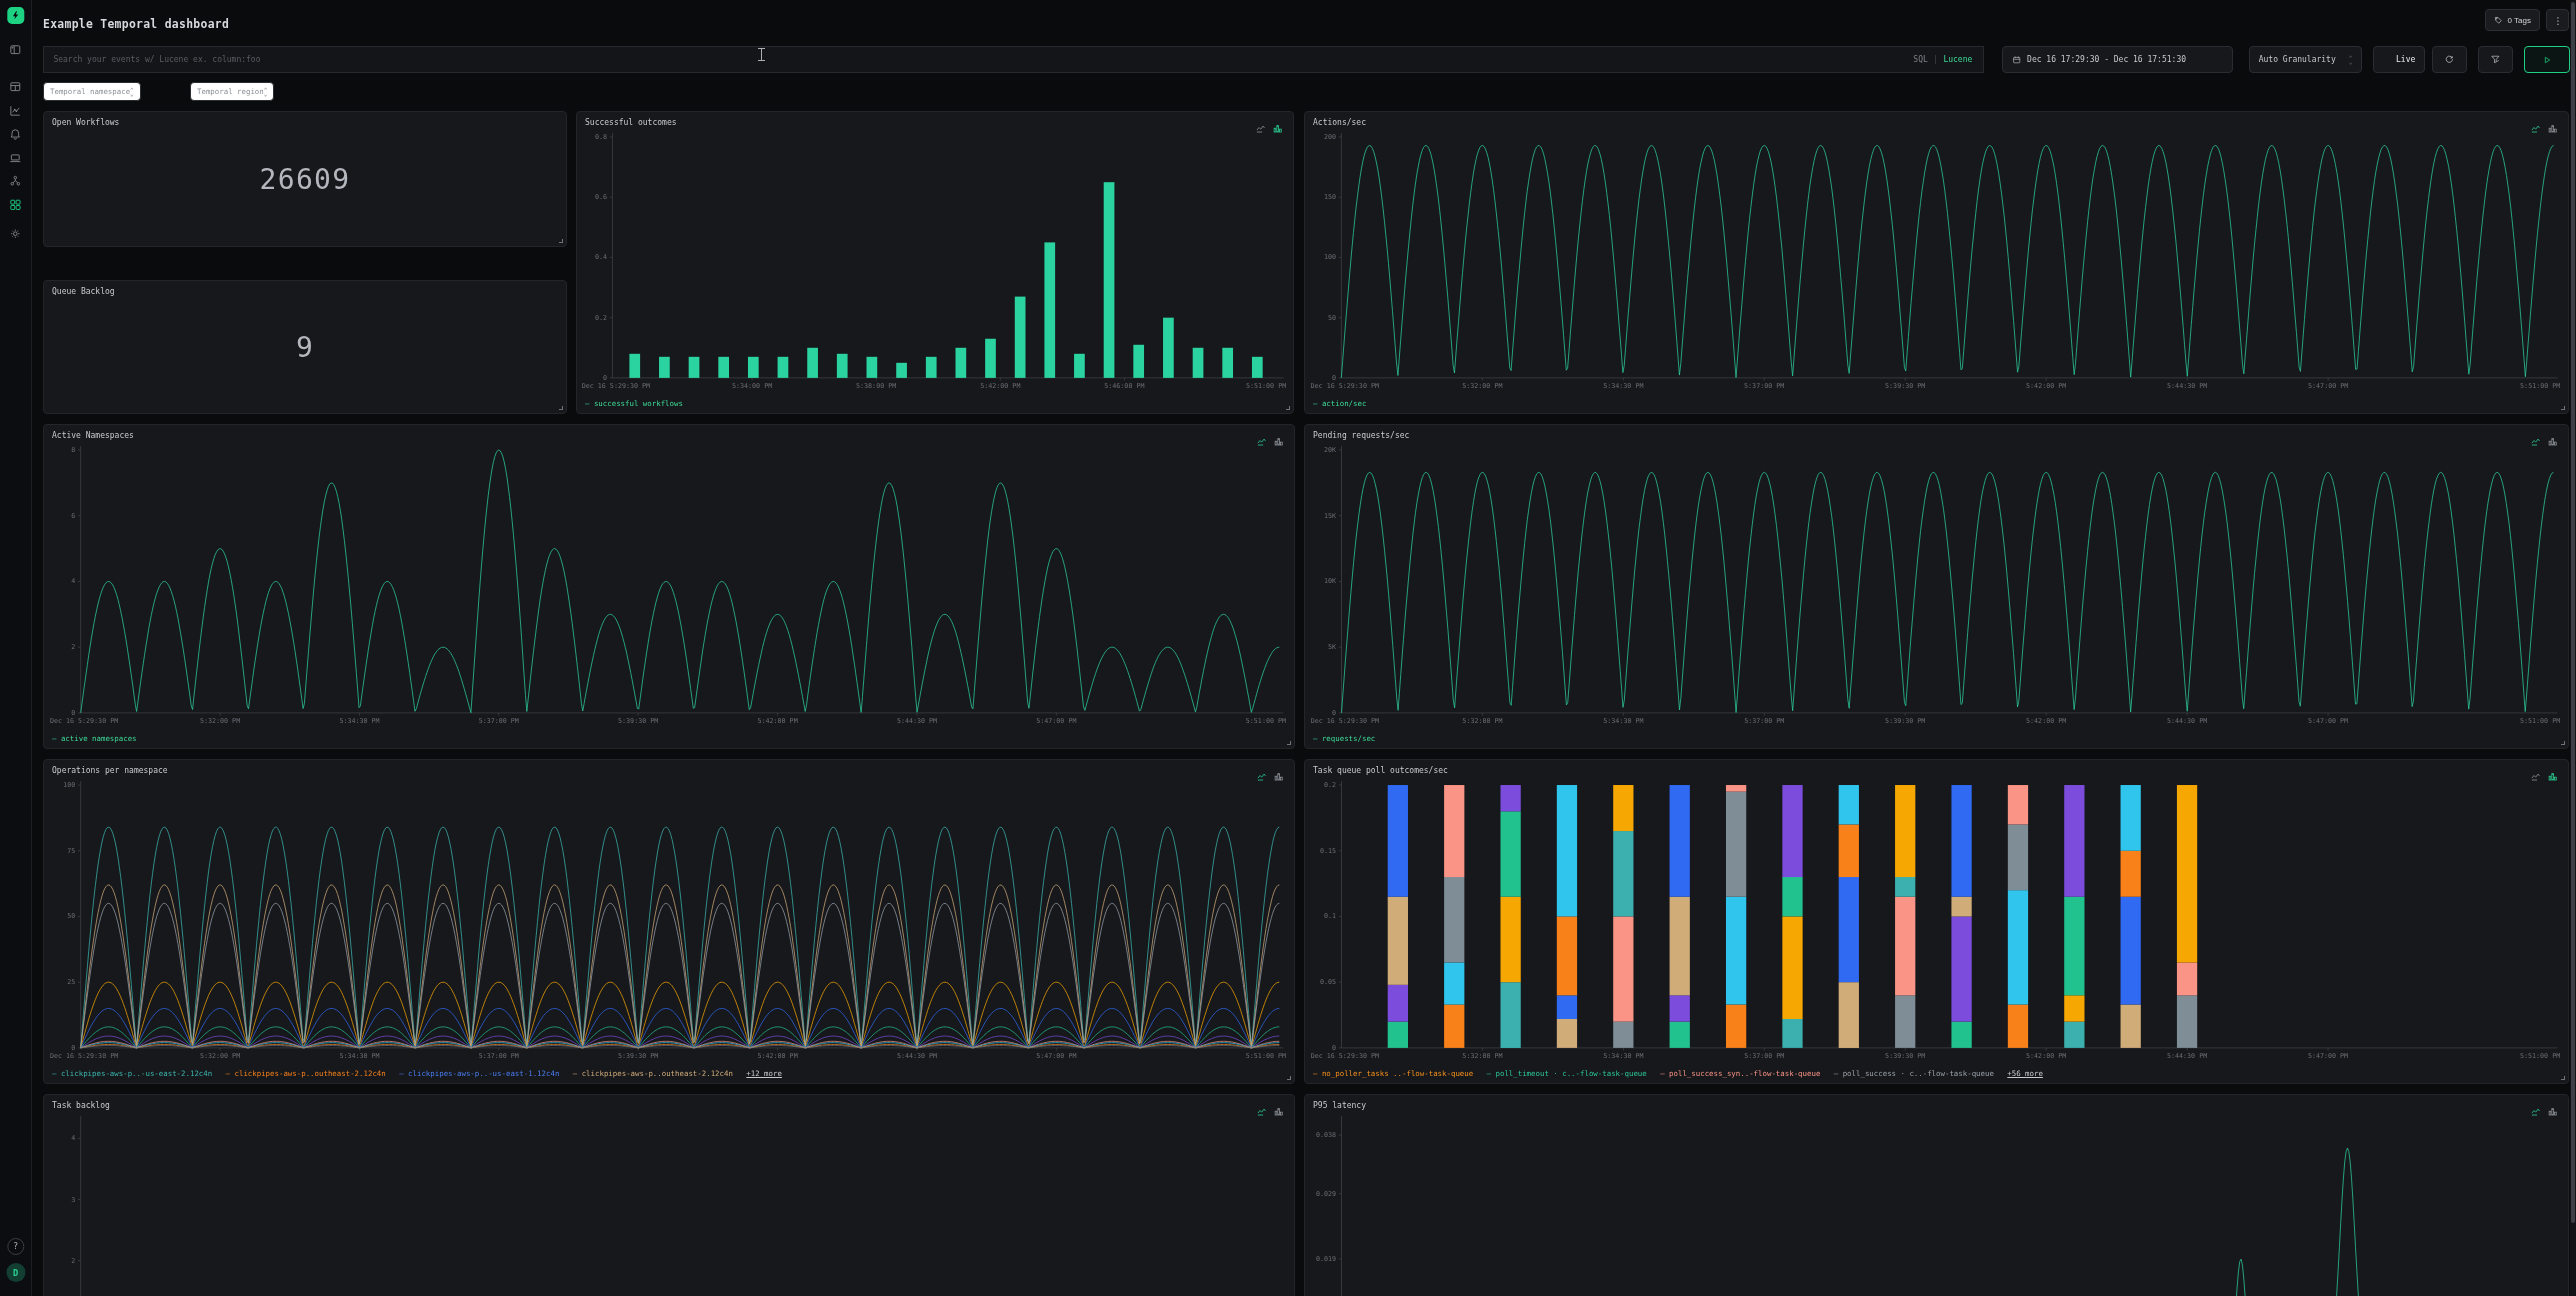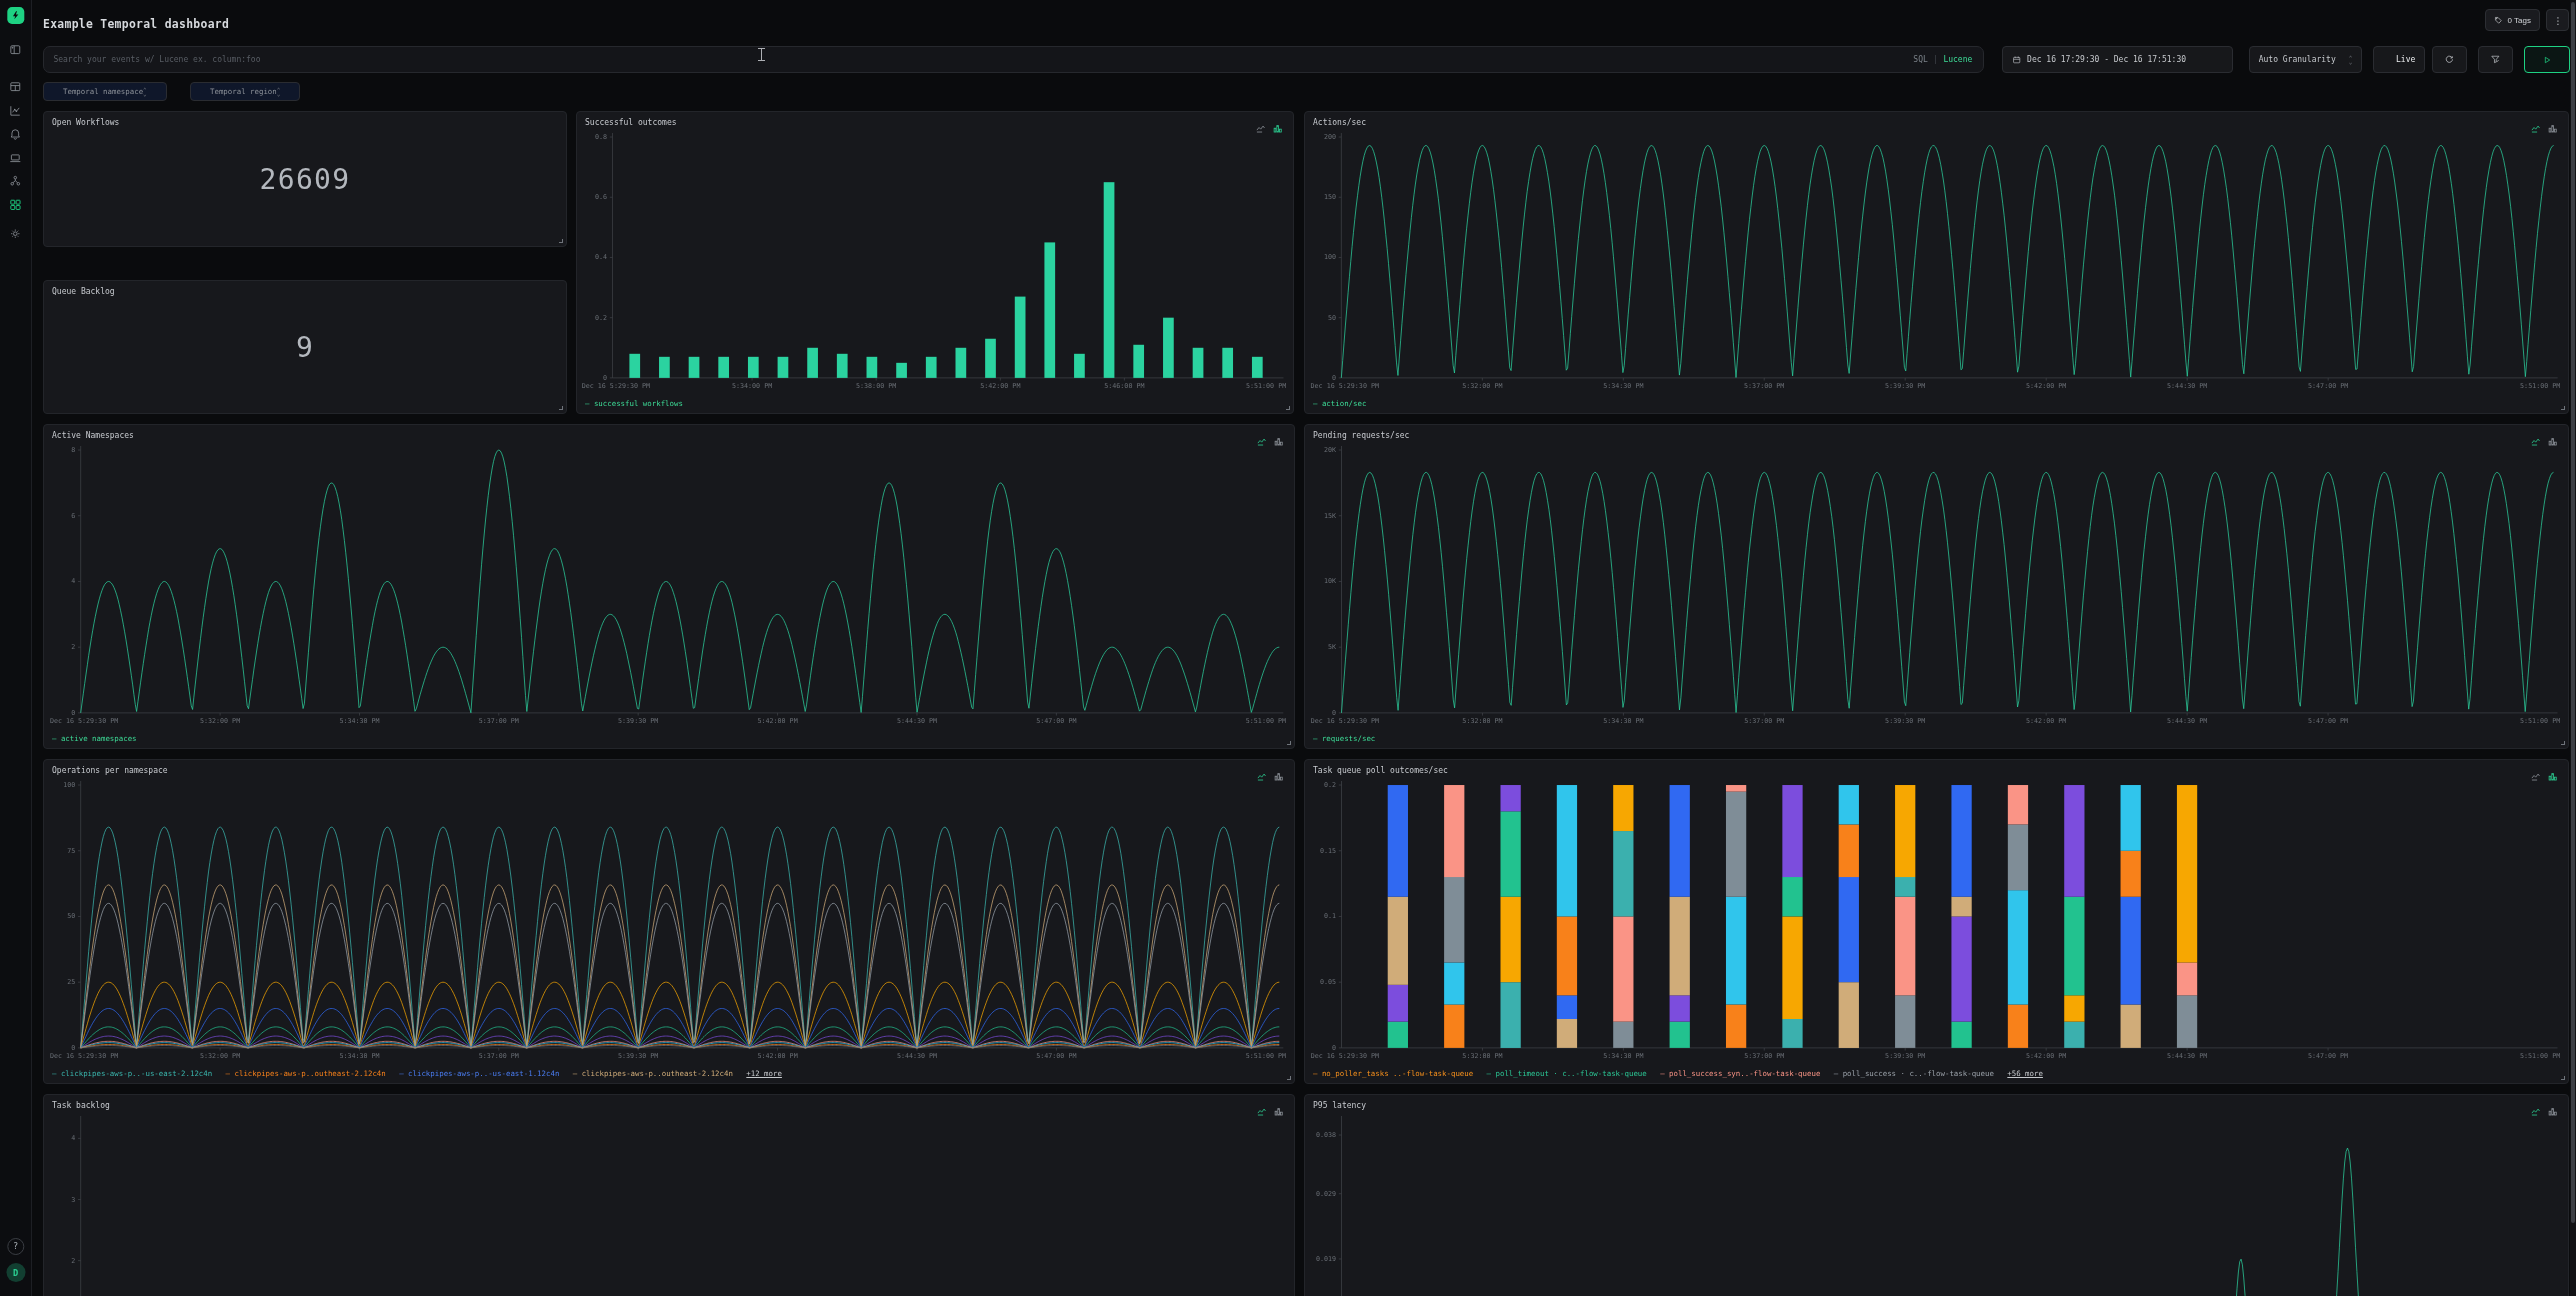--- a/index.html
+++ b/index.html
@@ -27,43 +27,43 @@
   #page-title { position:absolute; left:43px; top:17.4px; font-size:11.4px; color:#d6d9dd; letter-spacing:0.3px; }
   #tags-btn { position:absolute; right:36px; top:9.4px; height:21.5px; padding:0 8px; display:flex; gap:4.7px;
               align-items:center; background:#1a1b1f; border:0.7px solid #2c2e33; border-radius:4px;
               color:#d2d5d9; font-size:8px; cursor:pointer; }
   #kebab-btn { position:absolute; right:6.7px; top:9.4px; width:23px; height:21.5px; background:#1a1b1f;
                border:0.7px solid #2c2e33; border-radius:4px; color:#c3c6cb; font-size:9.4px;
                display:flex; align-items:center; justify-content:center; cursor:pointer; }
 
   
   #search-wrap { position:absolute; left:43px; top:46px; width:1941px; height:27px; background:#141519;
-                 border:0.7px solid #26282d; border-radius:7px; display:flex; align-items:center; }
+                 border:0.7px solid #26282d; border-radius:0; display:flex; align-items:center; }
   #search-input { flex:1; background:transparent; border:none; outline:none; color:#c9ccd1;
                   font:8px "DejaVu Sans Mono", monospace; padding:0 9.4px; }
   #search-input::placeholder { color:#585d64; }
   #mode-toggle { display:flex; align-items:flex-start; gap:5.4px; padding:0 10.7px; font-size:8px; cursor:pointer; }
   #mode-sql { color:#7a8088; } #mode-divider { color:#41454b; } #mode-lucene { color:#3ddc97; }
   .tool-chip { position:absolute; top:46px; height:27px; background:#17181b; border:0.7px solid #2a2c31;
                border-radius:4px; display:flex; align-items:center; gap:6px; padding:0 8.7px;
                color:#c6c9cd; font-size:8px; cursor:pointer; }
   #date-chip { left:2002px; width:231px; }
   #gran-chip { left:2249px; width:113px; justify-content:space-between; }
   #live-btn  { left:2373px; width:52px; justify-content:flex-end; color:#eceef0; font-weight:normal; }
   .icon-btn  { position:absolute; top:46px; width:35px; height:27px; background:#17181b; border:0.7px solid #2a2c31;
                border-radius:4px; color:#c3c6cb; display:flex; align-items:center; justify-content:center; cursor:pointer; }
   #refresh-btn { left:2432px; } #filter-btn { left:2478px; }
   #run-btn { position:absolute; left:2524px; top:46px; width:46px; height:27px; background:rgba(30,210,131,.06);
              border:0.7px solid #1ed283; border-radius:4px; color:#1ed283; display:flex; align-items:center;
              justify-content:center; cursor:pointer; }
   .updown { display:flex; flex-direction:column; line-height:4px; font-size:6px; color:#72777e; }
 
   
-  .filter-chip { position:absolute; top:82px; height:19px; background:#0f172a; border:0.7px solid #2a2c31;
-                 border-radius:4px; display:flex; align-items:center; gap:0; padding:0 19px;
+  .filter-chip { position:absolute; top:82px; height:19px; background:#ffffff; border:0.7px solid #2a2c31;
+                 border-radius:4px; display:flex; align-items:center; gap:0; padding:0 6px;
                  color:#8b9097; font-size:7.4px; cursor:pointer; }
   #chip-ns { left:43px; } #chip-region { left:190px; }
 
   
   .panel { position:absolute; background:#17181c; border:0.7px solid #23252a; border-radius:4px; }
   .ptitle { position:absolute; left:8px; top:6px; font-size:8px; color:#c8cbd0; font-weight:normal; }
   .stat { position:absolute; inset:0; display:flex; align-items:center; justify-content:center;
           font-size:28px; color:#b4b8be; letter-spacing:1.3px; }
   .chart-area { position:absolute; left:2.7px; right:5.4px; top:17.4px; bottom:20px; }
   .chart-area svg { width:100%; height:100%; display:block; }

